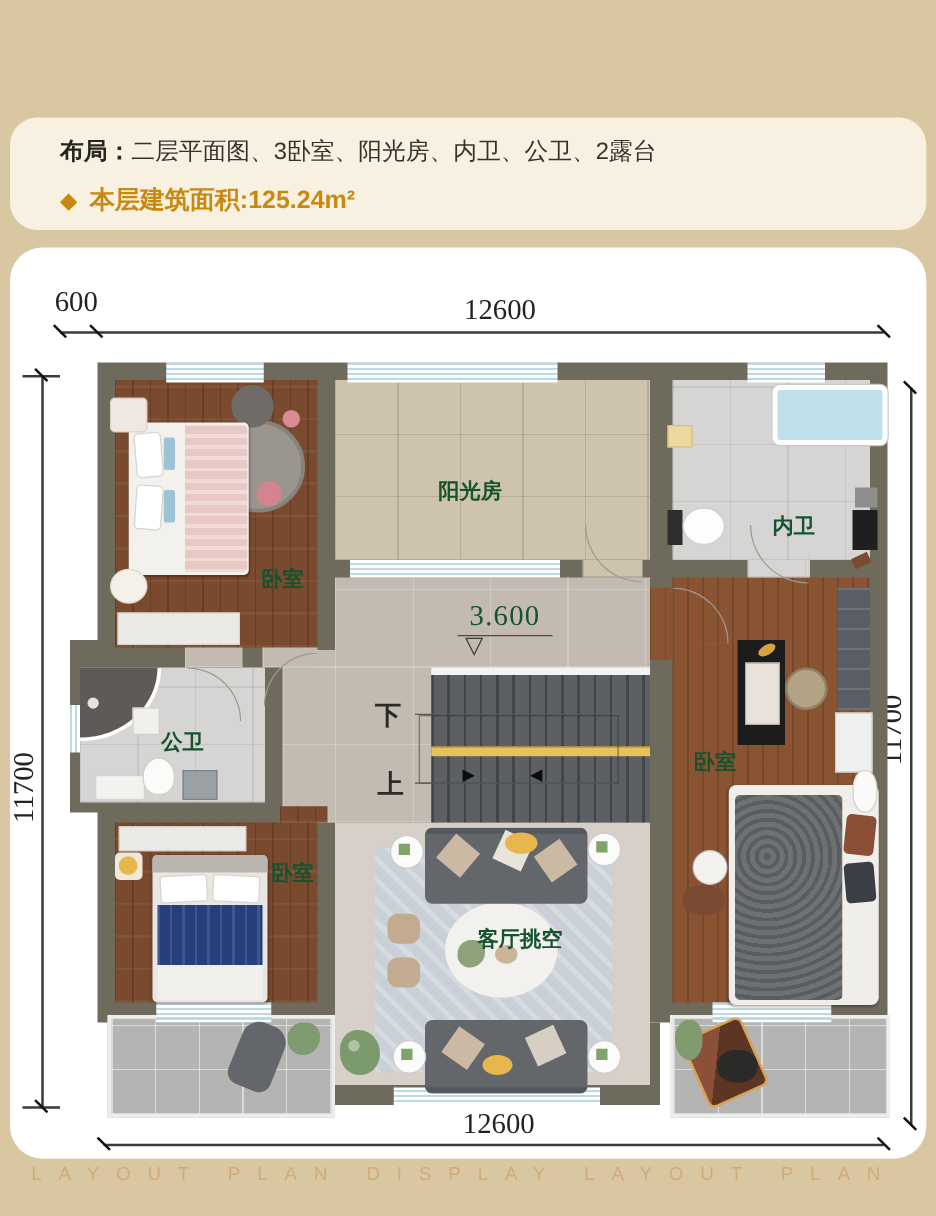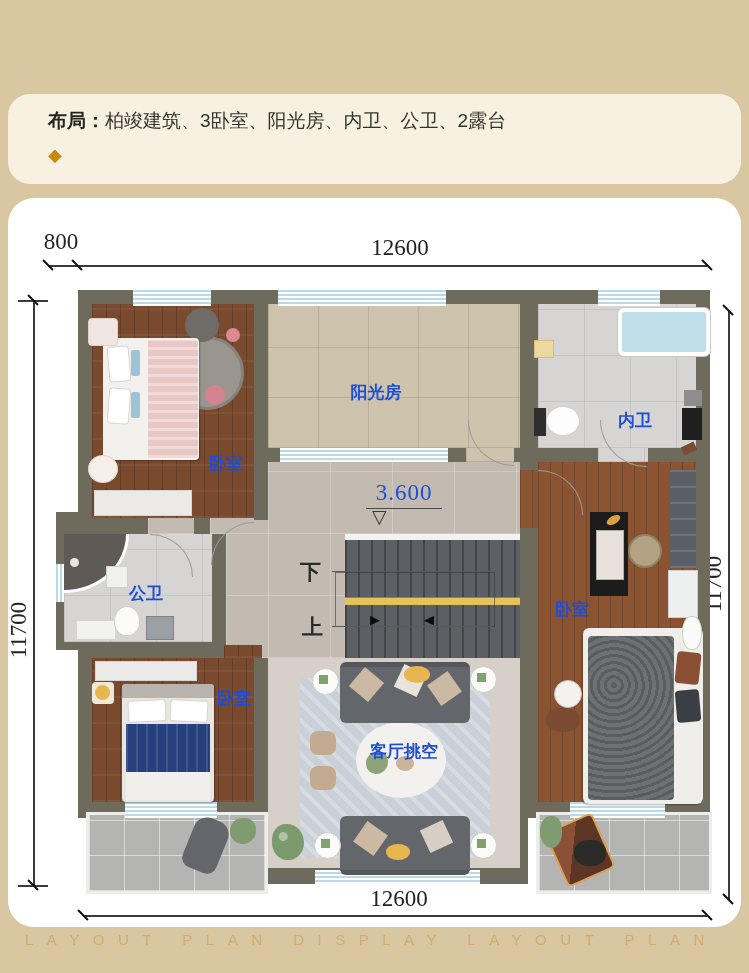--- a/index.html
+++ b/index.html
@@ -28,21 +28,21 @@
   .wood2{background:#8a5433;background-image:repeating-linear-gradient(90deg,rgba(0,0,0,.15) 0 1px,transparent 1px 12px);}
   .tilebeige{background:#cec3ad;background-image:repeating-linear-gradient(90deg,rgba(120,110,85,.25) 0 1px,transparent 1px 50px),repeating-linear-gradient(0deg,rgba(120,110,85,.25) 0 1px,transparent 1px 50px);}
   .marble{background:#c3bbb2;background-image:repeating-linear-gradient(90deg,rgba(255,255,255,.22) 0 1px,transparent 1px 62px),repeating-linear-gradient(0deg,rgba(255,255,255,.22) 0 1px,transparent 1px 62px);}
   .bathfloor{background:#d6d5d3;background-image:repeating-linear-gradient(90deg,rgba(150,150,150,.25) 0 1px,transparent 1px 46px),repeating-linear-gradient(0deg,rgba(150,150,150,.25) 0 1px,transparent 1px 46px);}
   .livfloor{background:#d6d0c8;}
   .terr{background:#b4b4b2;background-image:repeating-linear-gradient(90deg,rgba(255,255,255,.5) 0 1px,transparent 1px 35px),repeating-linear-gradient(0deg,rgba(255,255,255,.5) 0 1px,transparent 1px 35px);border:3px solid #ededeb;z-index:3;}
   .win{position:absolute;z-index:3;background:repeating-linear-gradient(0deg,#ffffff 0 2px,#badbe6 2px 4px);}
   .winv{position:absolute;z-index:3;background:repeating-linear-gradient(90deg,#ffffff 0 2px,#badbe6 2px 4px);}
   .gap{position:absolute;z-index:2;}
   .arc{position:absolute;z-index:3;border-left:1.5px solid #9b9b97;border-top:1.5px solid #9b9b97;border-top-left-radius:100%;}
-  .roomlabel{position:absolute;z-index:5;font-size:17px;font-weight:bold;color:#1d4ed8;text-align:center;white-space:nowrap;}
+  .roomlabel{position:absolute;z-index:5;font-size:17px;font-weight:bold;color:#14532d;text-align:center;white-space:nowrap;}
   .furn{position:absolute;z-index:3;}
   .serif{font-family:"Liberation Serif","DejaVu Serif",serif;}
   
   .stairs{position:absolute;z-index:3;background:#5c5f63;
           background-image:repeating-linear-gradient(90deg,rgba(0,0,0,.28) 0 2px,transparent 2px 13px);}
   
   .wm{position:absolute;left:25px;top:931px;width:700px;height:26px;overflow:hidden;white-space:nowrap;
       font-size:15px;letter-spacing:13.5px;color:#d2ab77;z-index:2;}
   .logobox{position:absolute;left:528px;top:891px;width:221px;height:78px;background:#ffffff;z-index:3;}
   .logoname{position:absolute;left:68px;top:4px;font-size:29px;font-weight:bold;color:#3b3b3b;letter-spacing:2px;}
@@ -50,30 +50,31 @@
            font-family:"DejaVu Sans Mono","Liberation Mono",monospace;letter-spacing:.5px;}
 </style>
 </head>
 <body>
 
 <div class="page">
 
 
   <div class="infocard">
     <div class="infoline1">
-      <b>布局：</b><span>柏竣建筑、3卧室、阳光房、内卫、公卫、2露台</span>
+      <b>布局：</b><span>二层平面图、3卧室、阳光房、内卫、公卫、2露台</span>
     </div>
     <div class="infoline2">
       <span class="diamond">◆</span>
+      <span>本层建筑面积:125.24m²</span>
     </div>
   </div>
 
   <div class="plancard"></div>
 
-  <div class="dimtext" style="left:36px;top:229px;width:50px;">800</div>
+  <div class="dimtext" style="left:36px;top:229px;width:50px;">600</div>
   <div class="dimtext" style="left:350px;top:235px;width:100px;">12600</div>
   <div class="dimline" style="left:48px;top:265px;width:659px;height:1.5px;"></div>
   <span class="tick" style="left:41px;top:264px;"></span>
   <span class="tick" style="left:70px;top:264px;"></span>
   <span class="tick" style="left:700px;top:264px;"></span>
 
   <div class="dimline" style="left:33px;top:300px;width:1.5px;height:586px;"></div>
   <div class="dimline" style="left:18px;top:300px;width:30px;height:1.5px;"></div>
   <div class="dimline" style="left:18px;top:885px;width:30px;height:1.5px;"></div>
   <span class="tick" style="left:26px;top:299px;"></span>
@@ -224,17 +225,17 @@
   <div class="furn" style="left:554px;top:820px;width:48px;height:56px;background:#6e3f2c;border:2px solid #d8a156;border-radius:6px;transform:rotate(-24deg);background-image:linear-gradient(120deg,#8a5038 0 40%,#5d3524 40%);"></div>
   <div class="furn" style="left:574px;top:840px;width:32px;height:26px;background:#2a2a28;border-radius:45%;"></div>
   <div class="furn" style="left:540px;top:816px;width:22px;height:32px;background:#7f9b6f;border-radius:50% 45% 50% 55%;"></div>
 
   <div class="roomlabel" style="left:190px;top:452px;width:72px;">卧室</div>
   <div class="roomlabel" style="left:340px;top:381px;width:72px;">阳光房</div>
   <div class="roomlabel" style="left:599px;top:381px;width:72px;margin-top:28px;">内卫</div>
   <div class="roomlabel" style="left:110px;top:582px;width:72px;">公卫</div>
   <div class="roomlabel" style="left:536px;top:598px;width:72px;">卧室</div>
   <div class="roomlabel" style="left:198px;top:687px;width:72px;">卧室</div>
-  <div class="roomlabel" style="left:348px;top:740px;width:112px;font-family:Liberation Mono, monospace;">客厅挑空</div>
+  <div class="roomlabel" style="left:360px;top:740px;width:112px;font-family:Liberation Mono, monospace;">客厅挑空</div>
 
   <div class="wm">LAYOUT PLAN DISPLAY LAYOUT PLAN DISPLAY</div>
 
 </div>
 
 </body></html>

